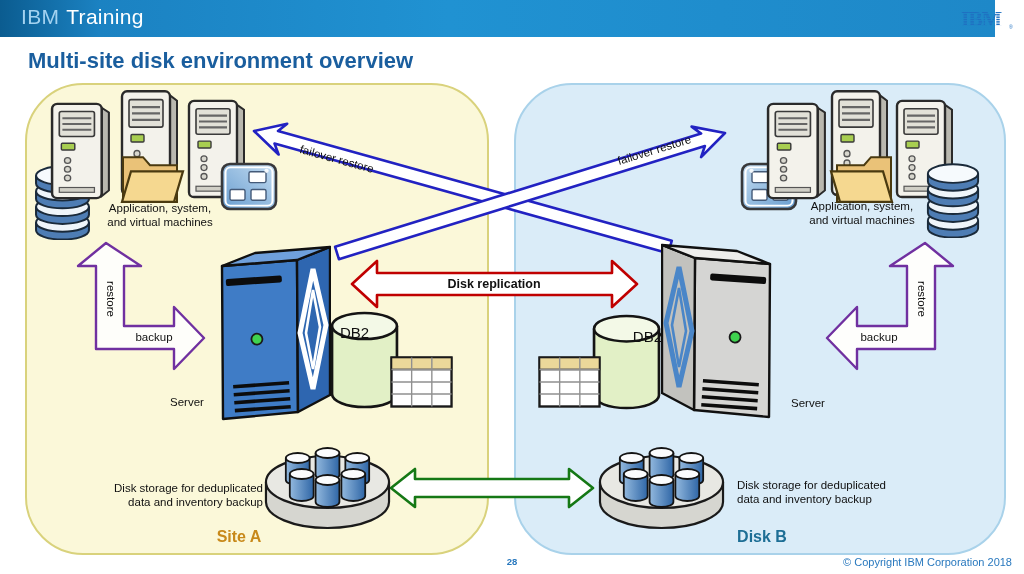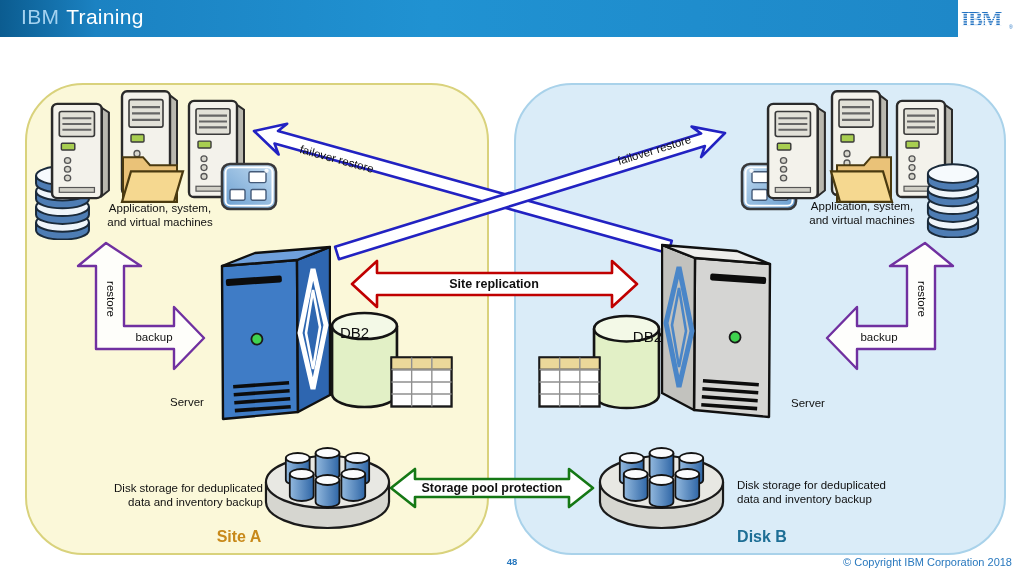--- a/index.html
+++ b/index.html
@@ -1,20 +1,20 @@
 <!DOCTYPE html>
 <html><head>
 <meta charset="utf-8">
 <style>
   html,body{margin:0;padding:0;background:#fff;font-family:"Liberation Sans",sans-serif;}
   .stage{position:relative;width:1024px;height:574px;overflow:hidden;background:#fff;}
 
   
   .hdr{position:absolute;left:0;top:0;width:958px;height:37px;
-       background:linear-gradient(90deg,#0B5C90 0%,#1B82C2 10%,#2092D2 45%,#1E88C8 100%);}
+       background:linear-gradient(90deg,#0B5C90 0%,#1B82C2 10%,#2092D2 45%,#1E88C8 100%);padding-left:37px;}
   .brand{position:absolute;left:21px;top:5px;font-size:21px;letter-spacing:.3px;white-space:nowrap;}
   .brand .ibm{color:#A3D2F0;margin-right:7px;}
   .brand .trn{color:#ffffff;}
   .logo{position:absolute;left:961px;top:8px;width:54px;height:23px;}
 
   .title{position:absolute;left:28px;top:48px;font-size:22px;font-weight:bold;color:#1A5E9E;}
 
   
   .site{position:absolute;border-radius:58px;border:2px solid;z-index:1;}
   #siteA{left:25px;top:83px;width:460px;height:468px;background:#FBF8D9;border-color:#D9D27C;}
@@ -175,20 +175,21 @@
   <div class="hdr">
     <div class="brand">
       <span class="ibm">IBM</span><span class="trn">Training</span>
     </div>
   </div>
   <svg class="logo" viewBox="0 0 64 26">
     <text x="0" y="21" font-family="'Liberation Serif',serif" font-weight="bold" font-size="26" letter-spacing="-1.5" fill="#1F70C1" mask="url(#ibmbars)">IBM</text>
     <text x="57" y="24.5" font-size="6" fill="#1F70C1">®</text>
   </svg>
 
+  <div class="title">Multi-site disk environment overview</div>
 
   <div class="site" id="siteA"></div>
   <div class="site" id="siteB"></div>
 
   <svg class="arrows" viewBox="0 0 1024 574">
 
     <path d="M106,243 L141,266 L124,266 L124,326 L174,326 L174,307 L204,338 L174,369 L174,349 L96,349 L96,266 L78,266 Z" fill="#FEFEFA" stroke="#7030A0" stroke-width="2.4" stroke-linejoin="round"></path>
 
     <path d="M925,243 L890,266 L907,266 L907,326 L857,326 L857,307 L827,338 L857,369 L857,349 L935,349 L935,266 L953,266 Z" fill="#FEFEFC" stroke="#7030A0" stroke-width="2.4" stroke-linejoin="round"></path>
 
@@ -286,19 +287,18 @@
   <div class="lbl" style="left:791px;top:397px;width:50px;text-align:left">Server</div>
   <div class="lbl" style="left:618px;top:328px;width:44px;text-align:right;font-size:15px">DB2</div>
   <div class="lbl" style="left:737px;top:479px;width:210px;text-align:left">
     <span>Disk storage for deduplicated</span><br>
     <span>data and inventory backup</span>
   </div>
   <div class="lbl siteName" id="siteBName" style="left:712px;top:527px;width:100px">Disk B</div>
 
   <div class="lbl" style="left:284px;top:153px;width:105px;transform:rotate(15.5deg)">failover restore</div>
   <div class="lbl" style="left:602px;top:144px;width:105px;transform:rotate(-17deg)">failover restore</div>
-  <div class="lbl bold" style="left:404px;top:277px;width:180px">Site replication</div>
-  <div class="lbl bold" style="left:402px;top:481px;width:180px">Storage pool protection</div>
-
-  <div class="foot" style="left:0;top:556px;width:1024px;text-align:center;font-size:9.5px;font-weight:bold">48</div>
+  <div class="lbl bold" style="left:404px;top:277px;width:180px">Disk replication</div>
+
+  <div class="foot" style="left:0;top:556px;width:1024px;text-align:center;font-size:9.5px;font-weight:bold">28</div>
   <div class="foot" style="right:12px;top:556px;position:absolute;font-size:11px">© Copyright IBM Corporation 2018</div>
 
 </div>
 
 </body></html>

